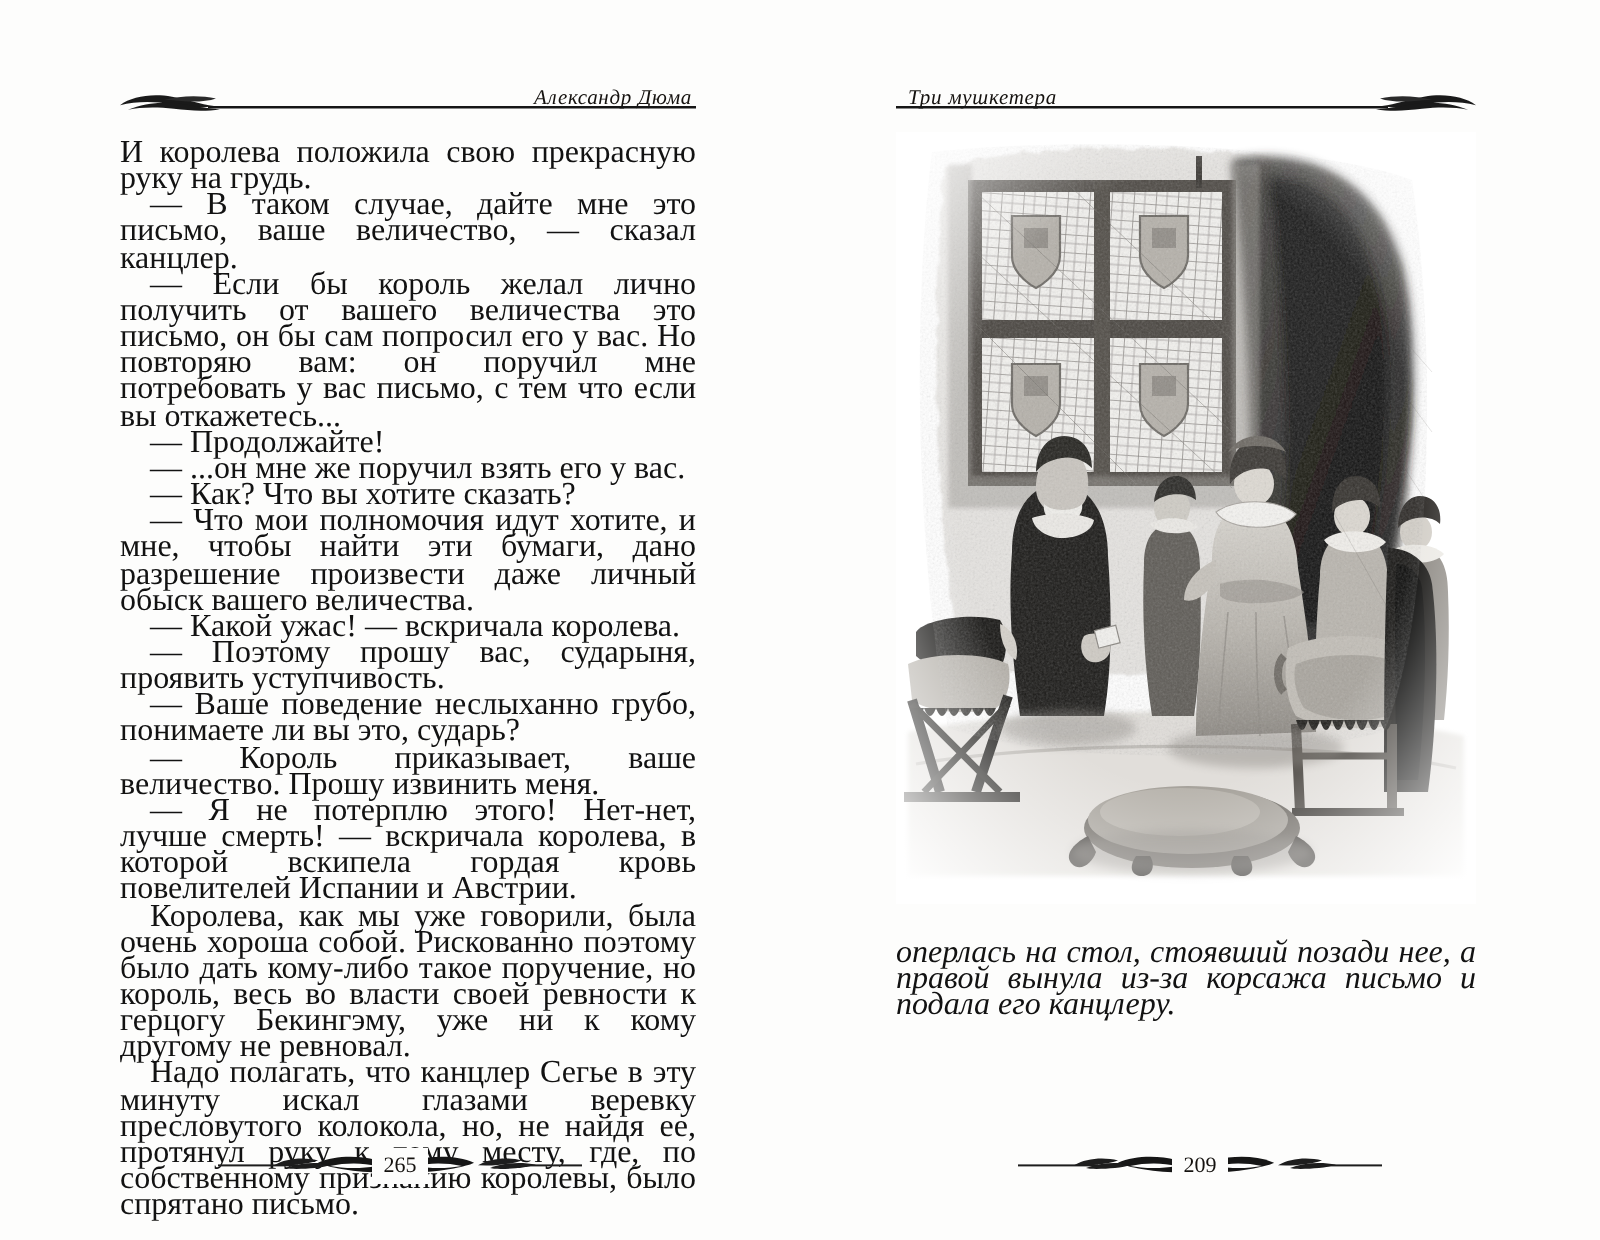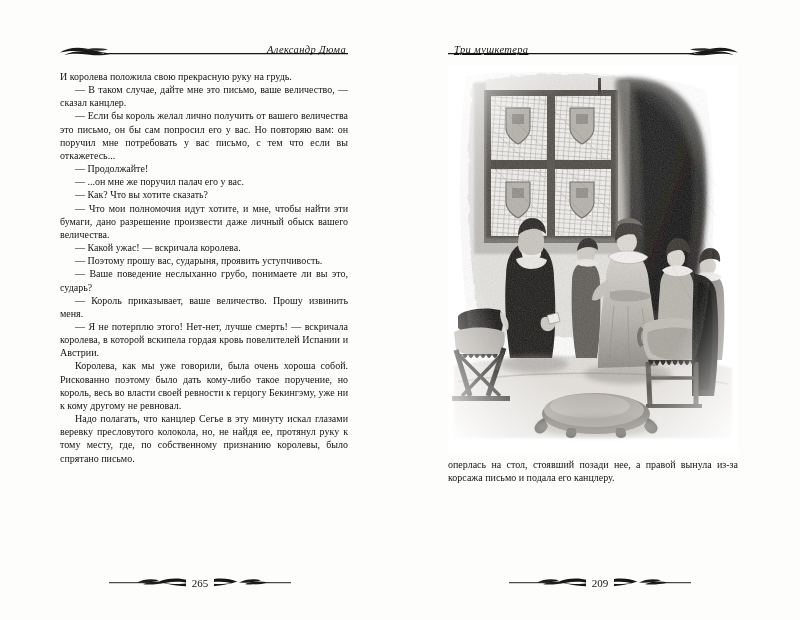--- a/index.html
+++ b/index.html
@@ -45,48 +45,48 @@
   .runhead-title {
     font-style: italic;
     font-size: 10.5px;
     letter-spacing: 0.35px;
     line-height: 1;
     padding-bottom: 7px;
     white-space: nowrap;
     color: #15120f;
   }
   .runhead-left  .runhead-title { margin-left: auto; padding-right: 2px; }
-  .runhead-right .runhead-title { margin-right: auto; padding-left: 6px; text-decoration: underline; }
+  .runhead-right .runhead-title { margin-right: auto; padding-left: 6px; }
 
   .rule-wrap {
     position: absolute;
     left: 0; right: 0;
     bottom: 4px;
     height: 14px;
     pointer-events: none;
   }
   .rule-wrap svg { display: block; width: 100%; height: 14px; }
 
   
   .body-col {
-    font-size: 10px;
+    font-size: 16px;
     line-height: 13.15px;
     text-align: justify;
     text-justify: inter-word;
     hyphens: manual;
     color: #121212;
   }
   .body-col p {
     margin: 0;
     text-indent: 15px;
   }
   .body-col p.noindent { text-indent: 0; }
 
   .left-body  { margin-top: 8px; }
-  .right-body { margin-top: 6px; }
+  .right-body { margin-top: 18px; font-style: italic; }
 
   
   .illus {
     margin-top: 4px;
     width: 100%;
     height: 386px;
     position: relative;
   }
   .illus svg { display: block; width: 100%; height: 100%; }
 
@@ -135,21 +135,21 @@
           <rect x="44" y="9.0" width="244" height="1.25" fill="#161616"></rect>
         </svg>
       </div>
     </div>
 
     <div class="body-col left-body">
       <p class="noindent">И королева положила свою прекрасную руку на грудь.</p>
       <p>— В таком случае, дайте мне это письмо, ваше величество, — сказал канцлер.</p>
       <p>— Если бы король желал лично получить от вашего величества это письмо, он бы сам попросил его у вас. Но повторяю вам: он поручил мне потребовать у вас письмо, с тем что если вы откажетесь...</p>
       <p>— Продолжайте!</p>
-      <p>— ...он мне же поручил палач его у вас.</p>
+      <p>— ...он мне же поручил взять его у вас.</p>
       <p>— Как? Что вы хотите сказать?</p>
       <p>— Что мои полномочия идут хотите, и мне, чтобы найти эти бумаги, дано разрешение произвести даже личный обыск вашего величества.</p>
       <p>— Какой ужас! — вскричала королева.</p>
       <p>— Поэтому прошу вас, сударыня, проявить уступчивость.</p>
       <p>— Ваше поведение неслыханно грубо, понимаете ли вы это, сударь?</p>
       <p>— Король приказывает, ваше величество. Прошу извинить меня.</p>
       <p>— Я не потерплю этого! Нет-нет, лучше смерть! — вскричала королева, в которой вскипела гордая кровь повелителей Испании и Австрии.</p>
       <p>Королева, как мы уже говорили, была очень хороша собой. Рискованно поэтому было дать кому-либо такое поручение, но король, весь во власти своей ревности к герцогу Бекингэму, уже ни к кому другому не ревновал.</p>
       <p>Надо полагать, что канцлер Сегье в эту минуту искал глазами веревку пресловутого колокола, но, не найдя ее, протянул руку к тому месту, где, по собственному признанию королевы, было спрятано письмо.</p>
     </div>

